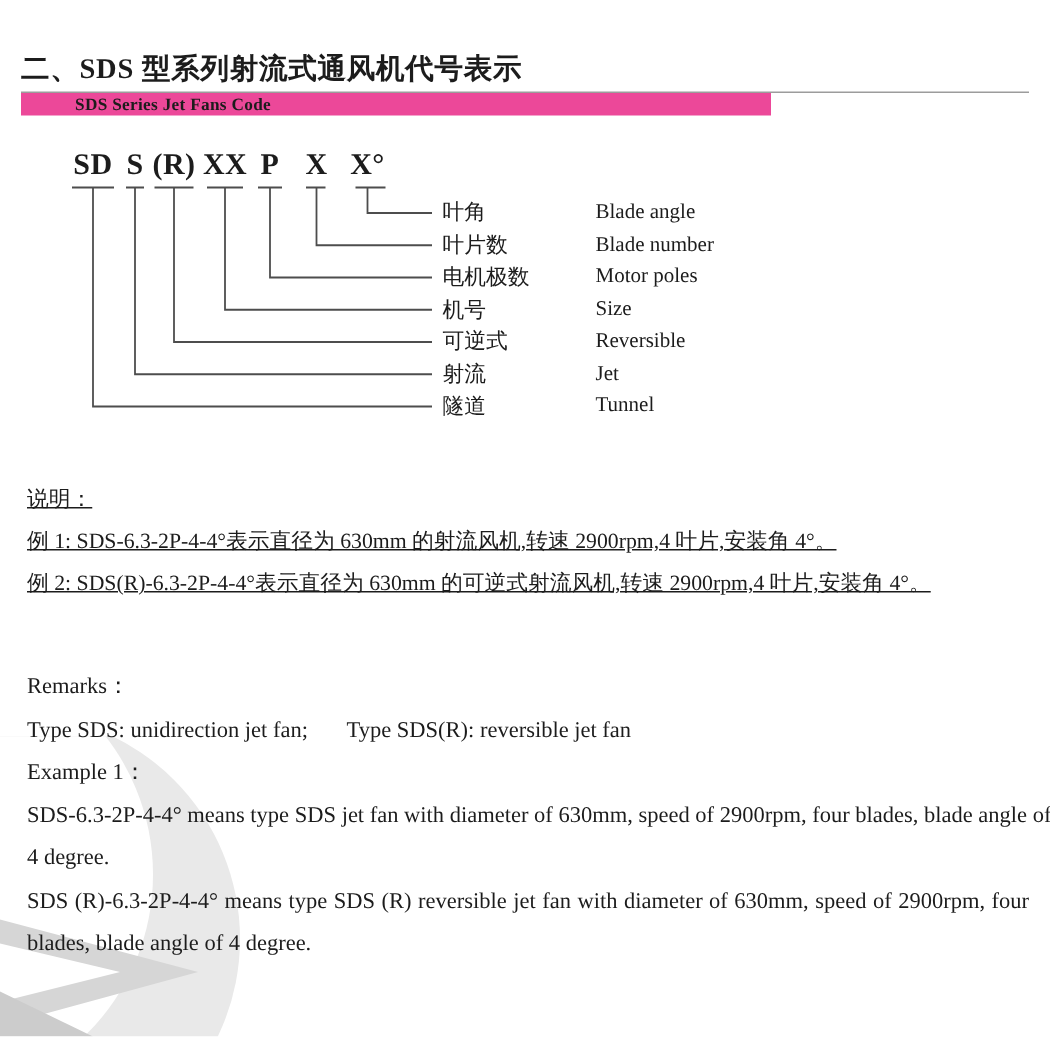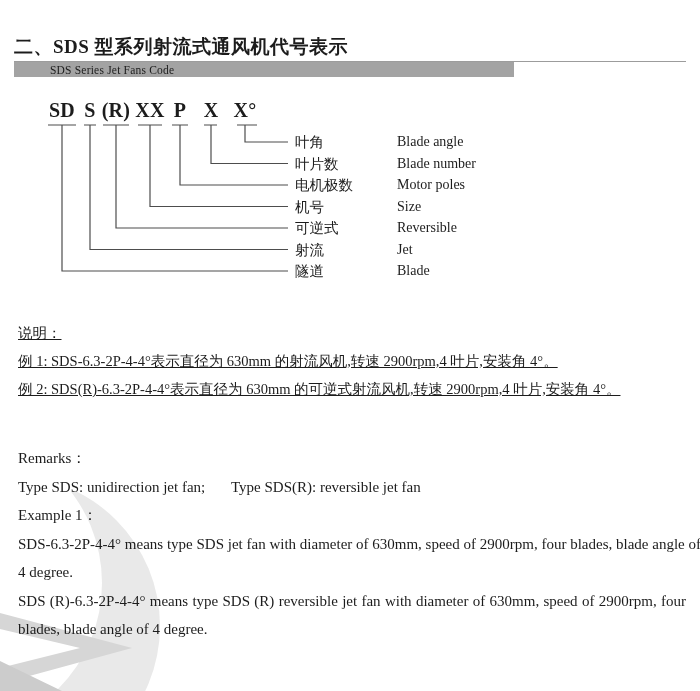--- a/index.html
+++ b/index.html
@@ -6,22 +6,22 @@
   body{
     width:700px;height:691px;position:relative;background:#ffffff;
     font-family:"Liberation Serif","DejaVu Serif",serif;color:#1c1c1c;
     overflow:hidden;
   }
   .watermark{position:absolute;left:0;bottom:0;width:400px;height:200px;z-index:0;}
   .content{position:absolute;top:16px;left:0;right:0;z-index:1;padding:0 14px;}
 
   .page-title{margin-top:19px;font-size:19px;font-weight:bold;line-height:24px;letter-spacing:.5px;}
   .title-rule{height:0;border-top:1px solid #9c9c9c;margin-top:2px;}
-  .subtitle-bar{width:464px;height:15px;background:#a3a3a3;padding-left:36px;
-    display:flex;align-items:center;font-size:11.5px;font-weight:normal;letter-spacing:.2px;}
+  .subtitle-bar{width:464px;height:15px;background:#ec4899;padding-left:36px;
+    display:flex;align-items:center;font-size:11.5px;font-weight:bold;letter-spacing:.2px;}
 
   .diagram{position:relative;height:196px;margin-top:18px;}
   .diagram svg{position:absolute;left:0;top:0;}
   .tok{position:absolute;top:4px;transform:translateX(-50%);font-size:20px;font-weight:bold;
     letter-spacing:.3px;white-space:nowrap;}
   .lab{position:absolute;font-size:14.5px;line-height:20px;white-space:nowrap;}
   .lab.zh{left:281px;}
   .lab.en{left:383px;font-size:14px;}
 
   .sec{margin-left:4px;}
@@ -79,21 +79,21 @@
     <div class="lab en" style="top:58.5px">Blade number</div>
     <div class="lab zh" style="top:80px">电机极数</div>
     <div class="lab en" style="top:80px">Motor poles</div>
     <div class="lab zh" style="top:101.5px">机号</div>
     <div class="lab en" style="top:101.5px">Size</div>
     <div class="lab zh" style="top:123px">可逆式</div>
     <div class="lab en" style="top:123px">Reversible</div>
     <div class="lab zh" style="top:144.5px">射流</div>
     <div class="lab en" style="top:144.5px">Jet</div>
     <div class="lab zh" style="top:166px">隧道</div>
-    <div class="lab en" style="top:166px">Blade</div>
+    <div class="lab en" style="top:166px">Tunnel</div>
   </div>
 
   <div class="sec sec-zh">
     <div class="ln">说明：</div>
     <div class="ln">例 1: SDS-6.3-2P-4-4°表示直径为 630mm 的射流风机,转速 2900rpm,4 叶片,安装角 4°。</div>
     <div class="ln">例 2: SDS(R)-6.3-2P-4-4°表示直径为 630mm 的可逆式射流风机,转速 2900rpm,4 叶片,安装角 4°。</div>
   </div>
 
   <div class="sec sec-en">
     <div class="ln">Remarks：</div>

